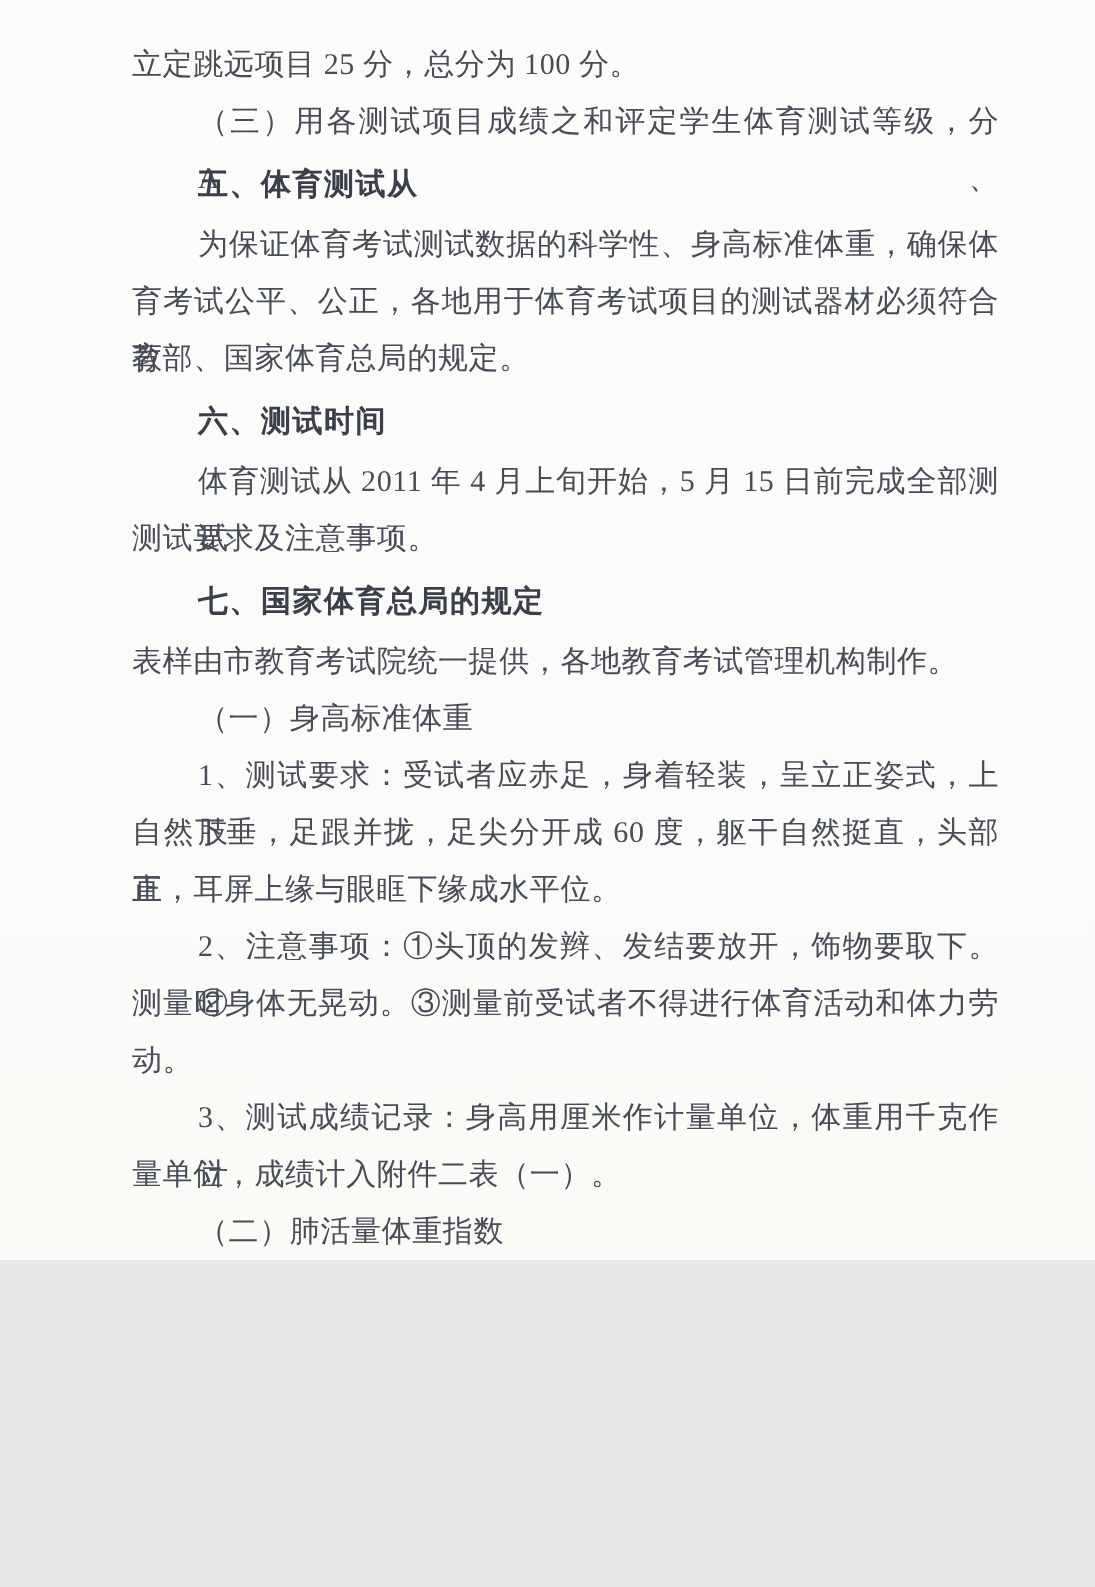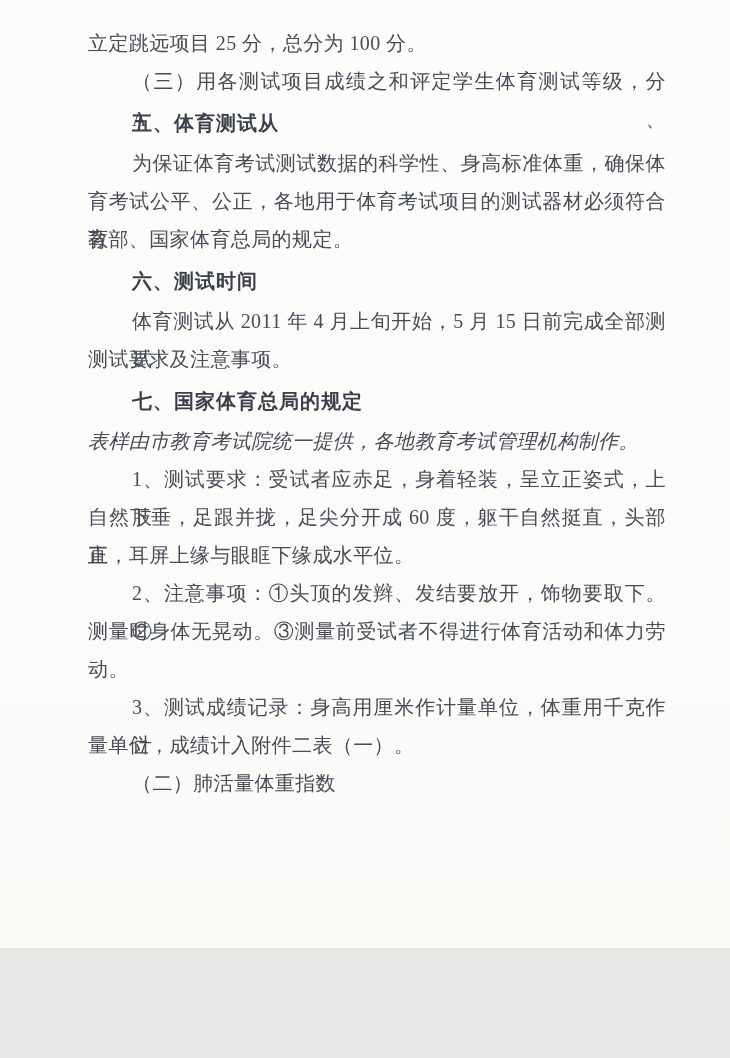--- a/index.html
+++ b/index.html
@@ -3,21 +3,21 @@
 <meta charset="utf-8">
 <style>
   html, body {
     margin: 0;
     padding: 0;
     background: #e8e8e6;
   }
   .page {
     position: relative;
     width: 730px;
-    height: 948px;
+    height: 840px;
     margin: 0 auto;
     background: linear-gradient(180deg, #fcfcfa 0%, #fbfbf9 55%, #fafaf7 100%);
     overflow: hidden;
     font-family: "Liberation Serif", "DejaVu Serif", serif;
     color: #474c57;
   }
   .content {
     position: absolute;
     left: 88px;
     top: 24px;
@@ -67,21 +67,22 @@
     <div class="ln">立定跳远项目 25 分，总分为 100 分。</div>
     <div class="ln indent full">（三）用各测试项目成绩之和评定学生体育测试等级，分 A、</div>
     <div class="ln heading">五、体育测试从</div>
     <div class="ln indent full">为保证体育考试测试数据的科学性、身高标准体重，确保体</div>
     <div class="ln full">育考试公平、公正，各地用于体育考试项目的测试器材必须符合教</div>
     <div class="ln">育部、国家体育总局的规定。</div>
     <div class="ln heading">六、测试时间</div>
     <div class="ln indent full">体育测试从 2011 年 4 月上旬开始，5 月 15 日前完成全部测试</div>
     <div class="ln">测试要求及注意事项。</div>
     <div class="ln heading">七、国家体育总局的规定</div>
-    <div class="ln indent" style="padding-left:0;font-style:italic;">表样由市教育考试院统一提供，各地教育考试管理机构制作。</div>
+    <div class="ln indent" style="padding-left:0;">表样由市教育考试院统一提供，各地教育考试管理机构制作。</div>
+    <div class="ln indent">（一）身高标准体重</div>
     <div class="ln indent full">1、测试要求：受试者应赤足，身着轻装，呈立正姿式，上肢</div>
     <div class="ln full">自然下垂，足跟并拢，足尖分开成 60 度，躯干自然挺直，头部正</div>
     <div class="ln">直，耳屏上缘与眼眶下缘成水平位。</div>
     <div class="ln indent full">2、注意事项：①头顶的发辫、发结要放开，饰物要取下。②</div>
     <div class="ln full">测量时身体无晃动。③测量前受试者不得进行体育活动和体力劳</div>
     <div class="ln">动。</div>
     <div class="ln indent full">3、测试成绩记录：身高用厘米作计量单位，体重用千克作计</div>
     <div class="ln">量单位，成绩计入附件二表（一）。</div>
     <div class="ln indent">（二）肺活量体重指数</div>
   </div>

